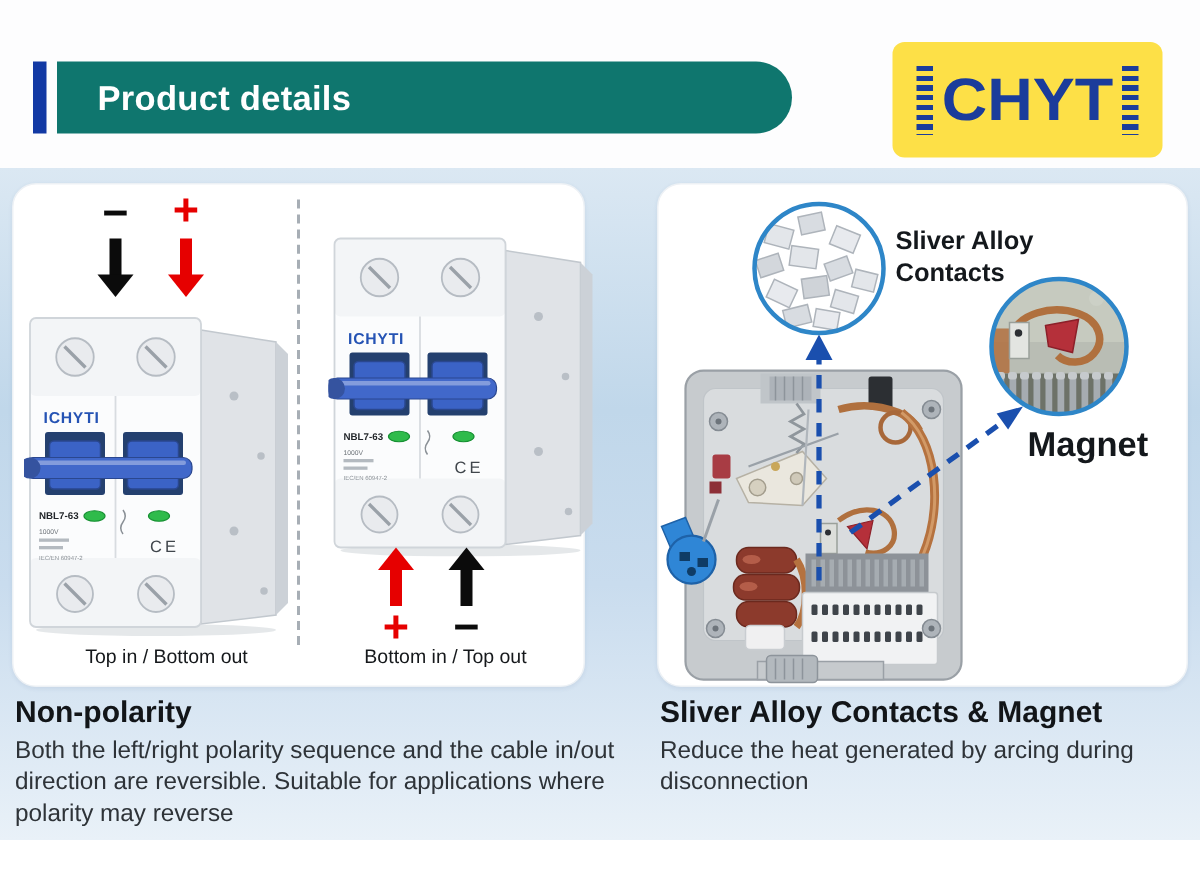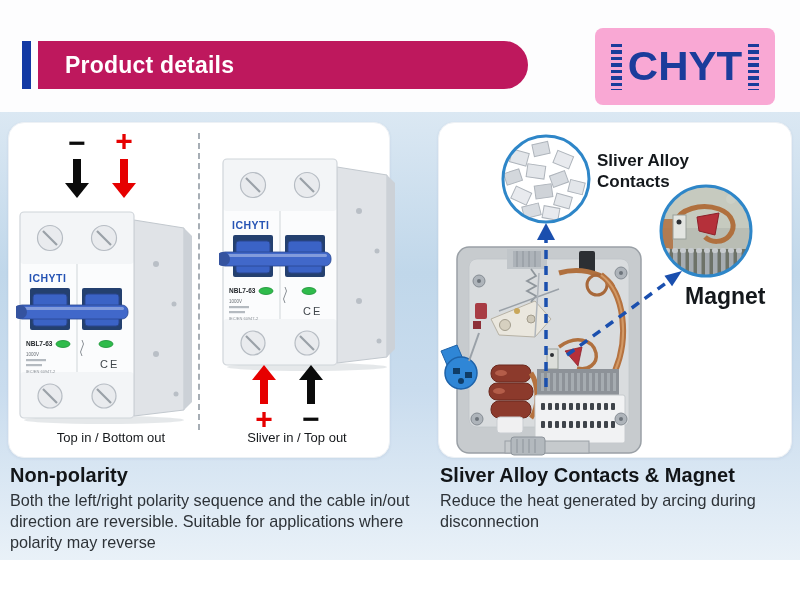--- a/index.html
+++ b/index.html
@@ -5,24 +5,24 @@
   html,body{margin:0;padding:0;background:#fff;}
   *{box-sizing:border-box;}
   .stage{position:relative;width:800px;height:591px;overflow:hidden;
          background:#fdfdfe;font-family:"Liberation Sans",sans-serif;}
   
   .sky-band{position:absolute;left:0;top:112px;width:800px;height:448px;
     background:linear-gradient(180deg,#dbe8f3 0%,#c0d7ea 36%,#c9dcee 62%,#e9f1f8 100%);}
   .bottom-white{position:absolute;left:0;top:560px;width:800px;height:31px;background:#ffffff;}
   
   .hdr-accent{position:absolute;left:22px;top:41px;width:9px;height:48px;background:#1239a4;}
-  .hdr-bar{position:absolute;left:38px;top:41px;width:490px;height:48px;background:#be185d;
+  .hdr-bar{position:absolute;left:38px;top:41px;width:490px;height:48px;background:#0f766e;
     border-radius:0 24px 24px 0;display:flex;align-items:center;padding-left:27px;}
   .hdr-bar .title{color:#fff;font-size:23px;font-weight:bold;letter-spacing:.2px;}
-  .logo-box{position:absolute;left:595px;top:28px;width:180px;height:77px;background:#f9a8d4;
+  .logo-box{position:absolute;left:595px;top:28px;width:180px;height:77px;background:#fde047;
     border-radius:8px;display:flex;align-items:center;justify-content:center;gap:6px;}
   .logo-dash{width:11px;height:46px;
     background:repeating-linear-gradient(180deg,#1b3c9b 0 3.5px,transparent 3.5px 6.5px);}
   .logo-text{color:#1b3c9b;font-size:42px;font-weight:900;letter-spacing:0;transform:scaleY(.95);}
   
   .panel{position:absolute;background:#fff;border-radius:16px;border:1px solid #edf1f5;
     box-shadow:0 1px 3px rgba(40,70,110,.08);}
   .panel-left{left:8px;top:122px;width:382px;height:336px;}
   .panel-right{left:438px;top:122px;width:354px;height:336px;}
   .dashed-divider{position:absolute;left:189px;top:10px;height:297px;width:0;
@@ -172,21 +172,21 @@
     <div class="v-arrow up red" style="left:243px;top:242px;">
       <div class="shaft"></div>
         <div class="head"></div>
     </div>
     <span class="sign red" style="left:241px;top:282px;">+</span>
     <div class="v-arrow up" style="left:290px;top:242px;">
       <div class="shaft"></div>
         <div class="head"></div>
     </div>
     <span class="sign black" style="left:288px;top:282px;">−</span>
-    <div class="caption" style="left:194px;top:307px;width:188px;">Sliver in / Top out</div>
+    <div class="caption" style="left:194px;top:307px;width:188px;">Bottom in / Top out</div>
   </div>
 
   <div class="panel panel-right">
     <svg width="354" height="336" viewBox="0 0 354 336">
       <defs>
         <clipPath id="clip-contacts">
             <circle cx="107" cy="56" r="43"></circle>
           </clipPath>
         <clipPath id="clip-magnet">
             <circle cx="267" cy="108" r="45"></circle>

